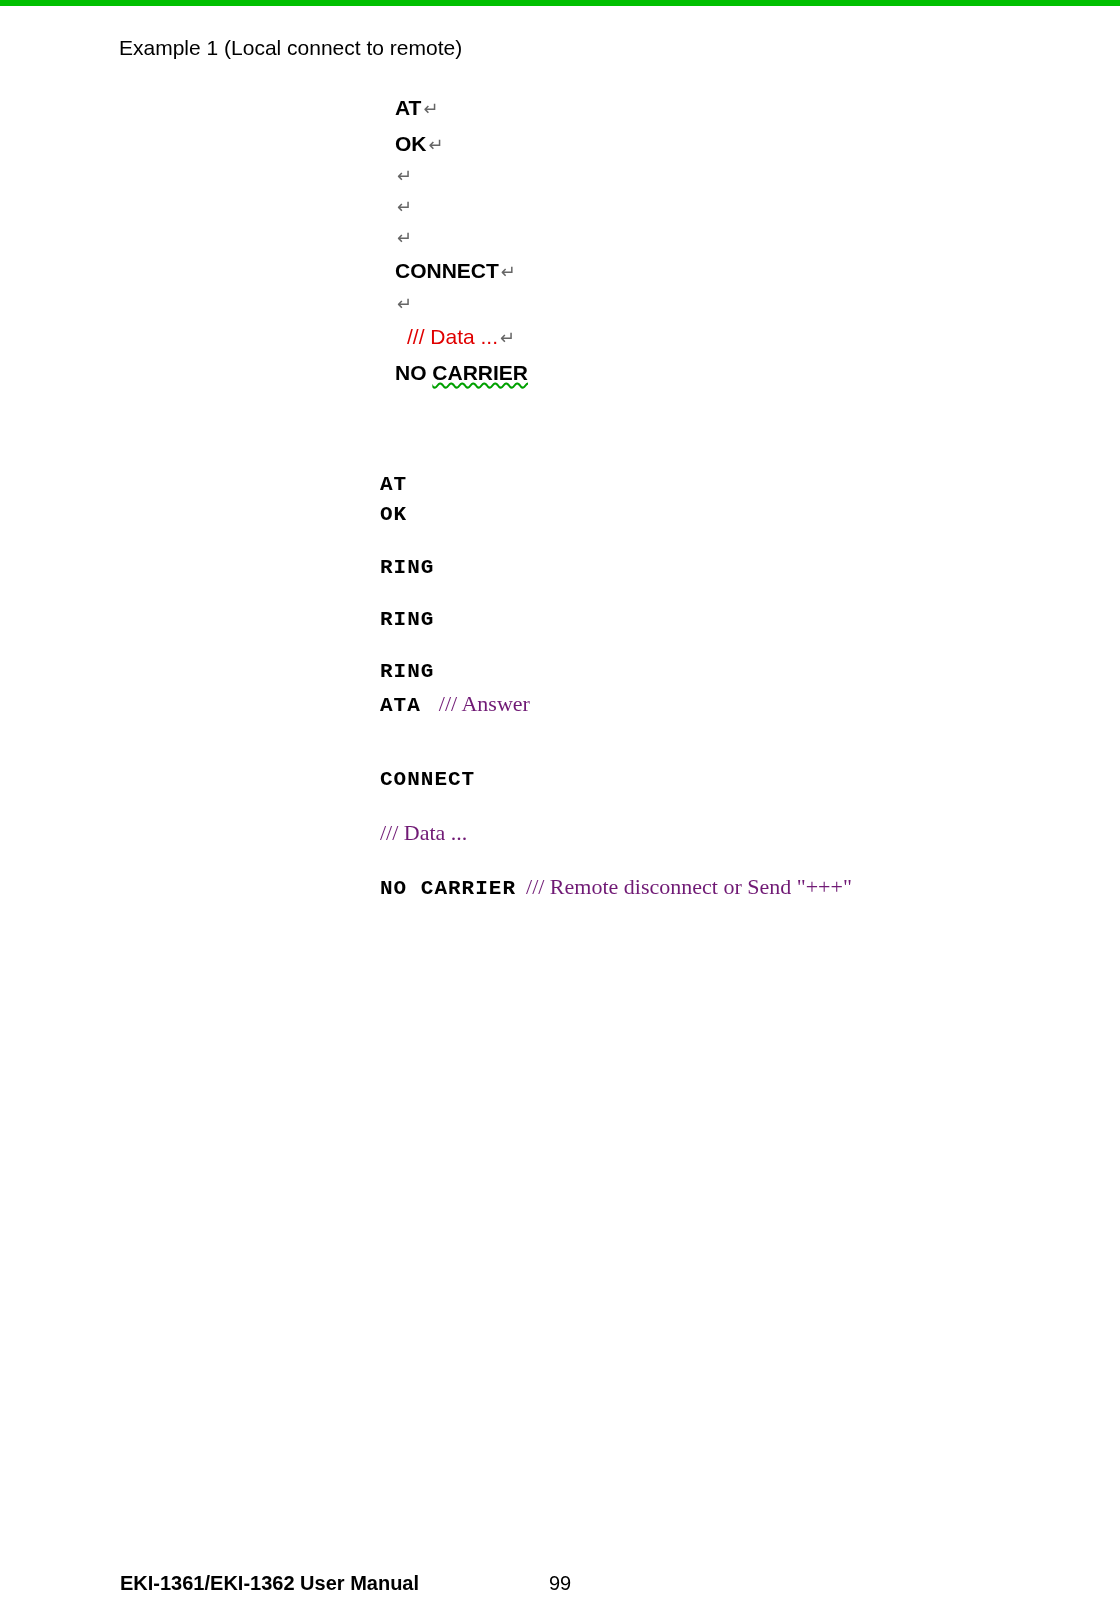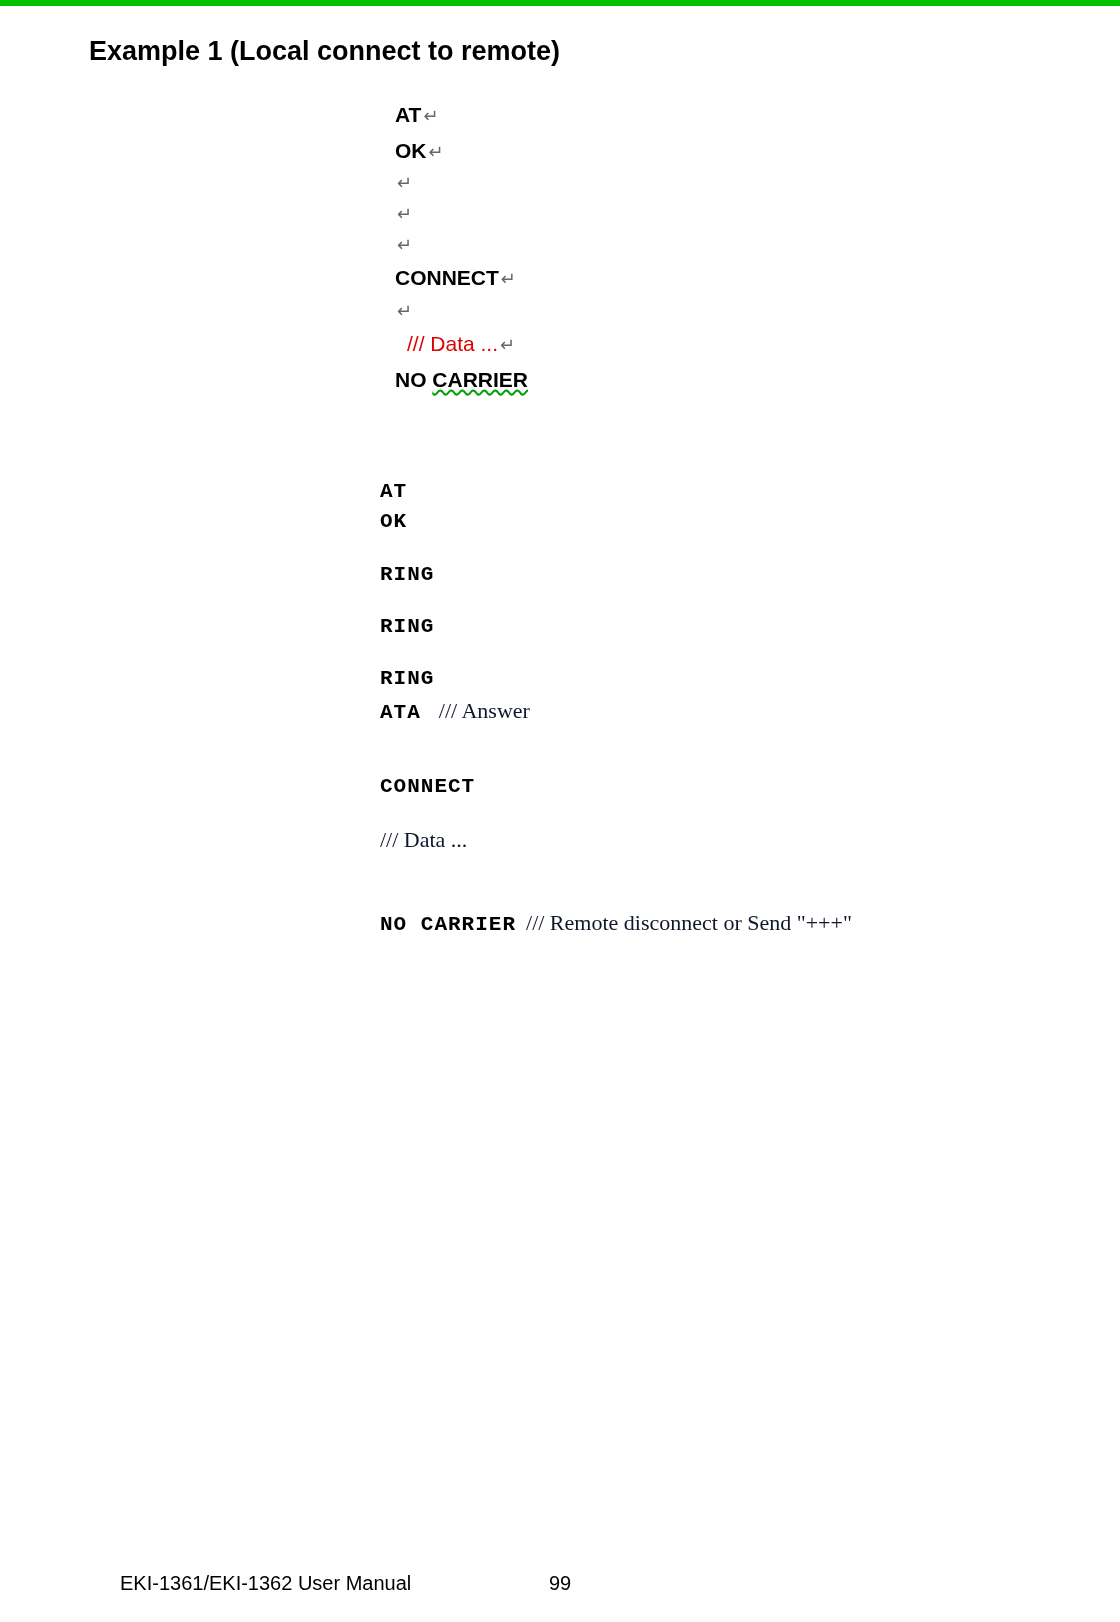--- a/index.html
+++ b/index.html
@@ -16,25 +16,25 @@
     }
     .top-green-bar {
       width: 100%;
       height: 6px;
       background: #00c000;
     }
     .content {
       padding-top: 30px;
     }
     .example-heading {
-      font-size: 27px;
+      font-size: 21px;
       color: #000;
-      margin-left: 89px;
+      margin-left: 119px;
       margin-bottom: 30px;
-      font-weight: bold;
+      font-weight: normal;
     }
     .ex1-block {
       margin-left: 395px;
       font-size: 21px;
       line-height: 1.7;
     }
     .ex1-line {
       display: flex;
       align-items: baseline;
       white-space: nowrap;
@@ -53,21 +53,21 @@
       font-size: 18px;
       color: #666;
       margin-left: 2px;
     }
     .red-text {
       color: #e00000;
       font-family: Arial, Helvetica, sans-serif;
       font-weight: normal;
     }
     .red-text-serif {
-      color: #0f172a;
+      color: #701a75;
       font-family: "Times New Roman", Times, serif;
       font-weight: normal;
       font-size: 22px;
     }
     .wavy-underline {
       text-decoration: underline wavy #00a000;
       text-decoration-skip-ink: none;
     }
     .indent-small {
       margin-left: 12px;
@@ -98,27 +98,28 @@
       position: absolute;
       bottom: 50px;
       left: 0;
       width: 100%;
       font-size: 20px;
       color: #000;
     }
     .footer-left {
       position: absolute;
       left: 120px;
+      font-weight: bold;
     }
     .footer-center {
       position: absolute;
       left: 50%;
       transform: translateX(-50%);
     }
-    .ml-10 { margin-left: 10px; margin-top: 29px; }
+    .ml-10 { margin-left: 10px; }
     .ml-18 { margin-left: 18px; }
   </style>
 </head>
 <body>
 
 <div class="top-green-bar"></div>
 
 <div class="content">
 
   <div class="example-heading">Example 1 (Local connect to remote)</div>

